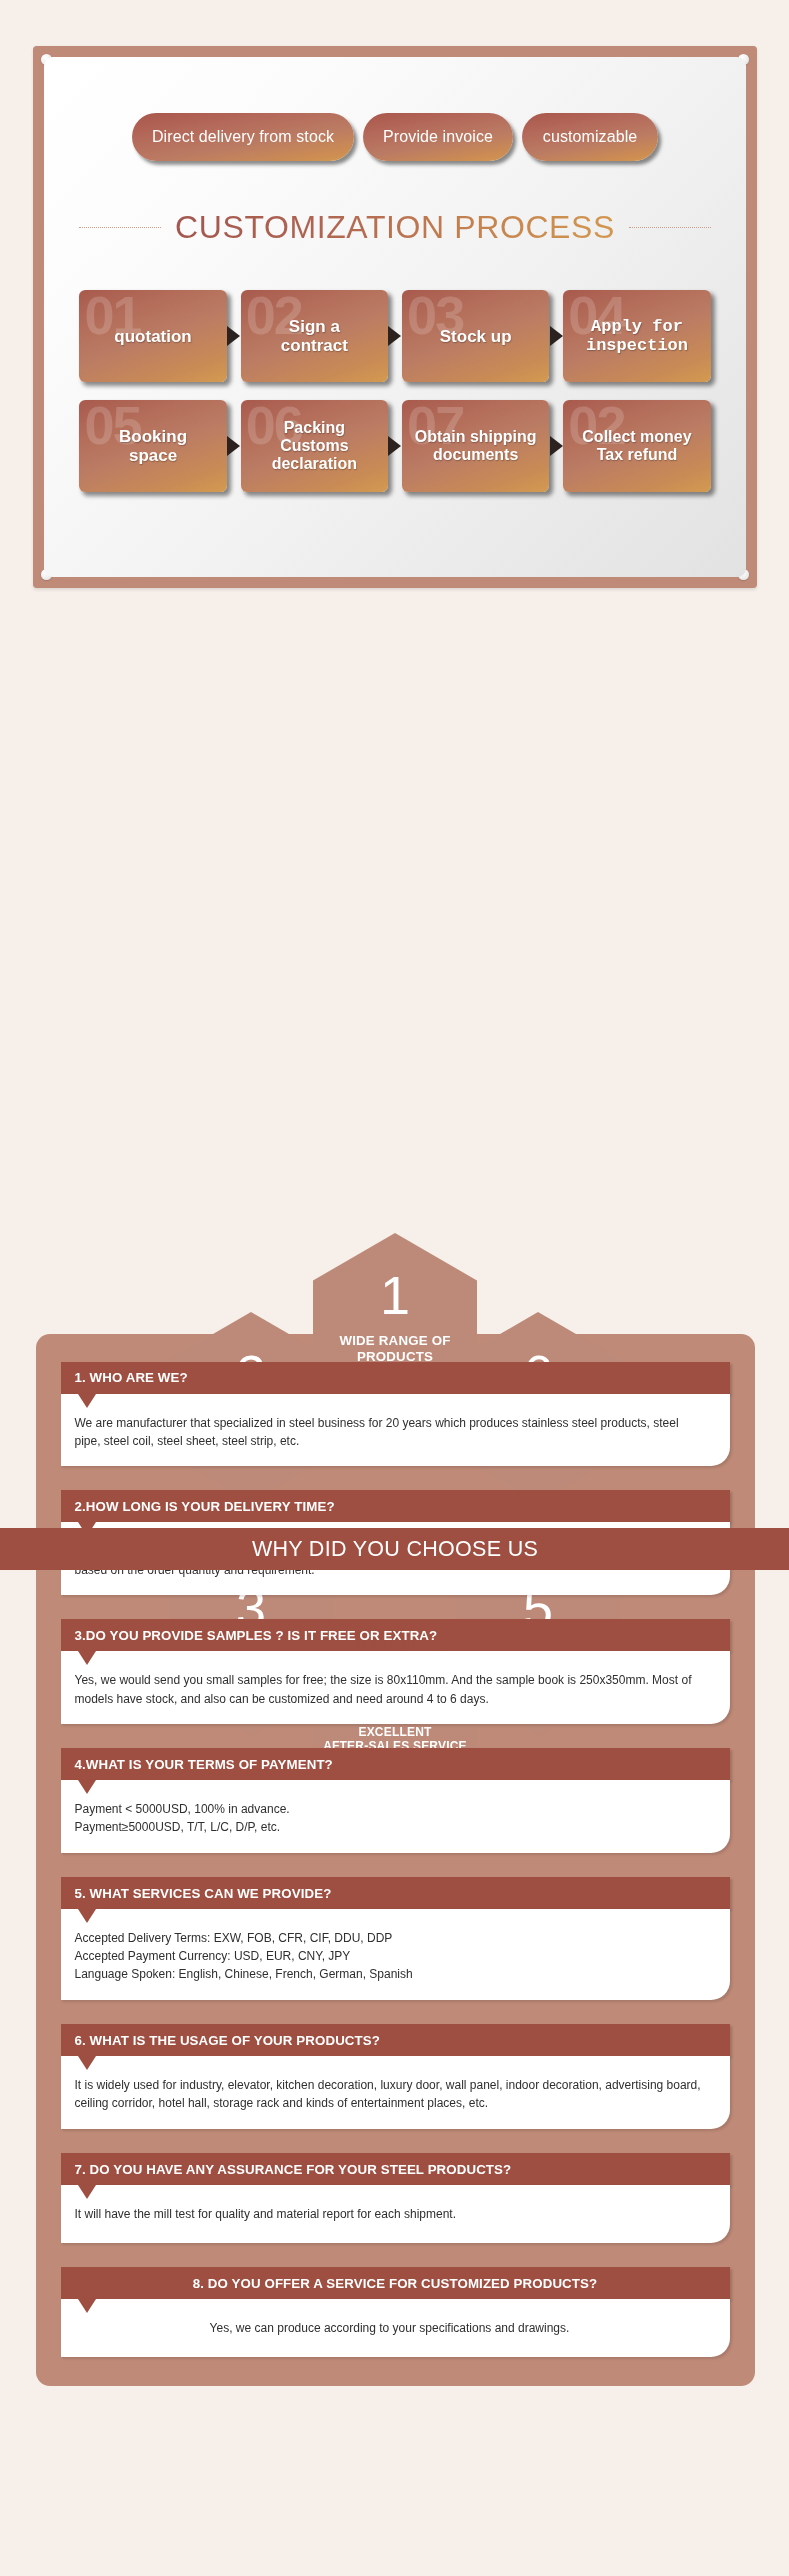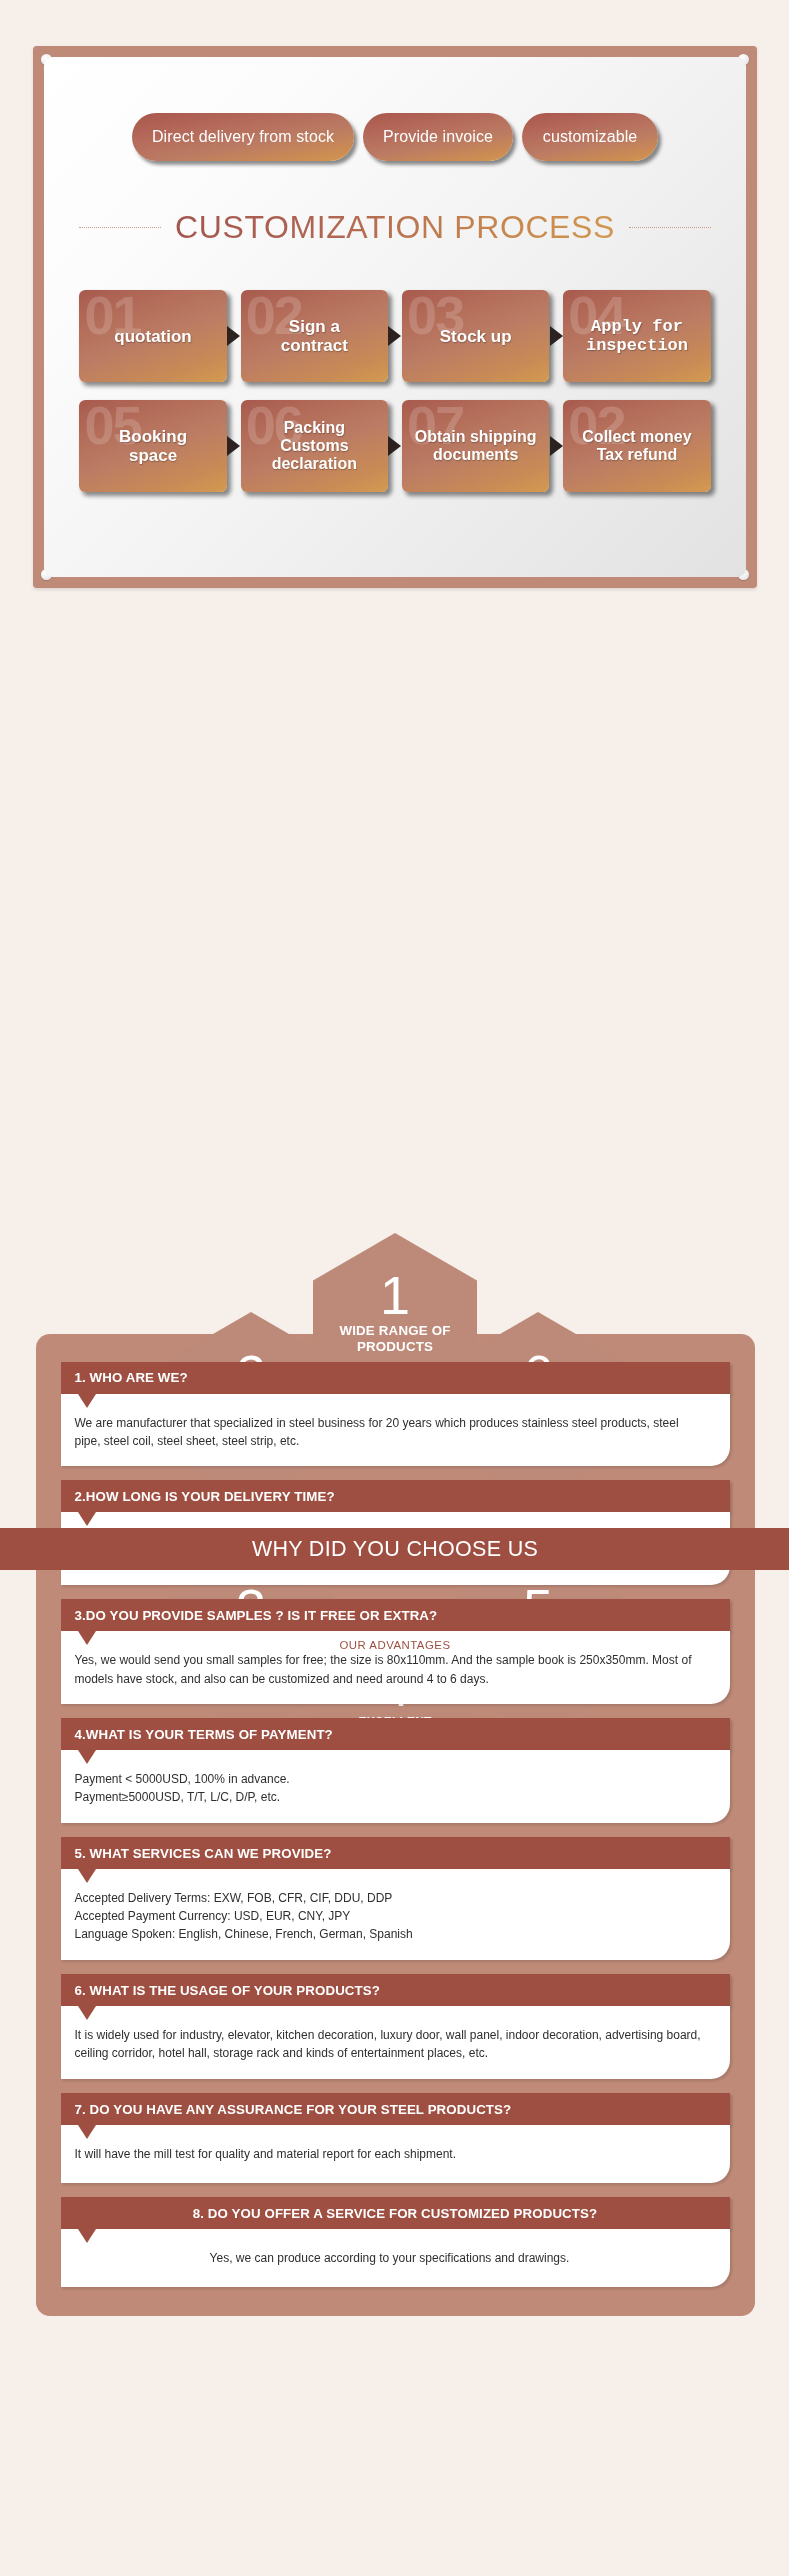--- a/index.html
+++ b/index.html
@@ -168,21 +168,21 @@
     font-size: 54px;
     line-height: 1;
     font-weight: 400;
     margin-top: 35px;
   }
   .hex .hex-text {
     font-size: 13.3px;
     font-weight: 700;
     line-height: 1.18;
     letter-spacing: 0.2px;
-    margin-top: 1px;
+    margin-top: 11px;
     padding: 0 8.8px;
   }
   .hex .hex-text.tight { font-size: 12px; }
 
   
   .hex.h1 { left: 313px; top: 626px; }
   .hex.h2 { left: 169px; top: 705px; }
   .hex.h6 { left: 456px; top: 705px; }
   .hex.h3 { left: 169px; top: 939px; }
   .hex.h5 { left: 456px; top: 939px; }
@@ -213,21 +213,21 @@
 
   
   .faq-section { width: 790px; padding: 12.6px 0 44px 0; }
   .faq-card {
     width: 719px;
     margin: 0 auto;
     background: #bf8a78;
     border-radius: 14px;
     padding: 28px 25px 29px 25px;
   }
-  .faq-item { margin-bottom: 14px; }
+  .faq-item { margin-bottom: 24px; }
   .faq-item:last-child { margin-bottom: 0; text-align: center; }
   .faq-q {
     position: relative;
     background: #9e4f41;
     color: #ffffff;
     font-weight: 700;
     font-size: 13.3px;
     letter-spacing: 0.1px;
     padding: 8.8px 14px 8.2px 14px;
     box-shadow: 1.9px 1.9px 2.5px rgba(0,0,0,.18);

